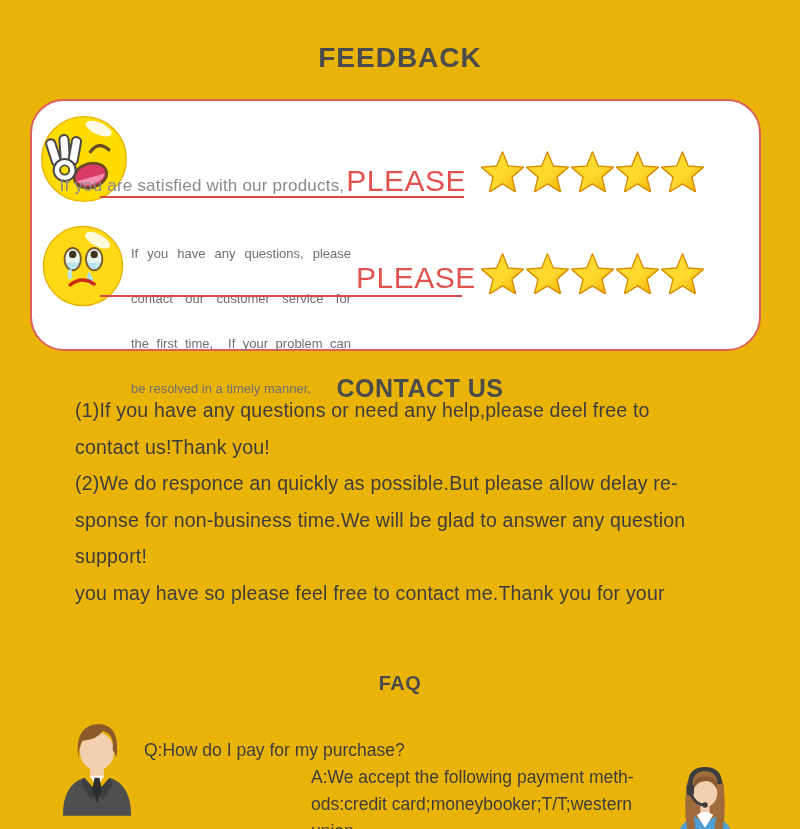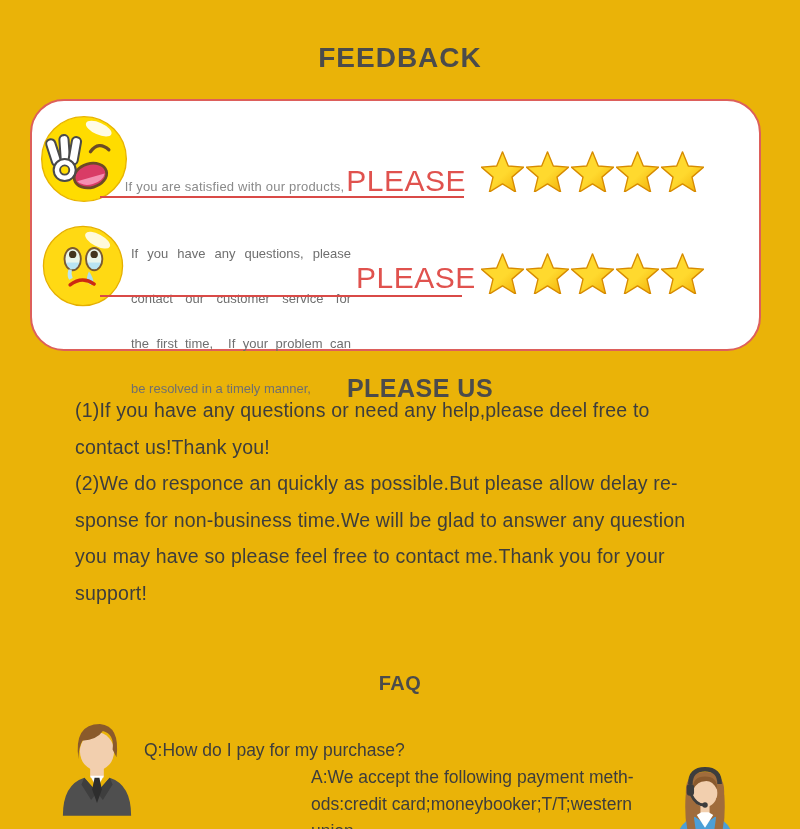--- a/index.html
+++ b/index.html
@@ -29,21 +29,21 @@
   #emoji-cry{left:8px;top:122px;width:86px;height:86px;}
 
   .underline{position:absolute;height:2px;background:var(--underline_red,#d94a47);}
   #underline1{left:68px;top:95px;width:364px;}
   #underline2{left:68px;top:194px;width:362px;}
 
   #row1-lineup{
     position:absolute;left:68px;bottom:153px;width:366px;
     display:flex;align-items:baseline;justify-content:flex-end;white-space:nowrap;
   }
-  .small-text{font-size:13px;color:var(--muted_gray,#8a8a8a);letter-spacing:.2px;}
+  .small-text{font-size:17px;color:var(--muted_gray,#8a8a8a);letter-spacing:.2px;}
   .please{
     font-size:30px;color:var(--accent_red,#e0524e);
     letter-spacing:.5px;line-height:1;margin-left:2px;text-align:right;
   }
   #row2-textblock{
     position:absolute;left:99px;top:115px;width:220px;
     font-size:13px;line-height:15px;color:#6f6f6f;white-space:pre-wrap;
   }
   #row2-textblock .r2line:not(:last-child){text-align:justify;text-align-last:justify;}
   #row2-please{position:absolute;left:322px;bottom:56px;}
@@ -179,29 +179,29 @@
         </svg>
       <svg class="star" viewBox="0 0 50 48">
           <polygon points="25,1 31.8,17.6 49.8,18.9 36.1,30.6 40.4,48.1 25,38.5 9.6,48.1 13.9,30.6 0.2,18.9 18.2,17.6" fill="url(#starGrad)" stroke="#D78B00" stroke-width="1.6" stroke-linejoin="round"></polygon>
         </svg>
       <svg class="star" viewBox="0 0 50 48">
           <polygon points="25,1 31.8,17.6 49.8,18.9 36.1,30.6 40.4,48.1 25,38.5 9.6,48.1 13.9,30.6 0.2,18.9 18.2,17.6" fill="url(#starGrad)" stroke="#D78B00" stroke-width="1.6" stroke-linejoin="round"></polygon>
         </svg>
     </div>
   </div>
 
-  <h2 id="contact-heading" class="heading">PLEASE US</h2>
+  <h2 id="contact-heading" class="heading">CONTACT US</h2>
 
   <div id="contact-body">
     <div>(1)If you have any questions or need any help,please deel free to</div>
     <div>contact us!Thank you!</div>
     <div>(2)We do  responce an quickly as possible.But please allow delay re-</div>
     <div>sponse for non-business time.We will be glad to answer any question</div>
+    <div>support!</div>
     <div>you may have so please feel free to contact me.Thank you for your</div>
-    <div>support!</div>
   </div>
 
   <h2 id="faq-heading" class="heading">FAQ</h2>
 
   <svg id="man-avatar" viewBox="0 0 80 104">
     <ellipse cx="40" cy="38" rx="17.5" ry="19.5" fill="#F2CFAE"></ellipse>
     <path d="M21 46 Q16 10 43 10 Q64 12 60 44 L56 36 Q58 20 46 17 Q40 26 25 27 Q21 34 21 46 Z" fill="#8A5A2B"></path>
     <rect x="33" y="52" width="14" height="13" fill="#F2CFAE"></rect>
     <path d="M5 104 Q5 72 27 65 L40 80 L53 65 Q75 72 75 104 Z" fill="#4F4F4F"></path>
     <path d="M27 65 L40 80 L34 88 L24 72 Z" fill="#3E3E3E"></path>

